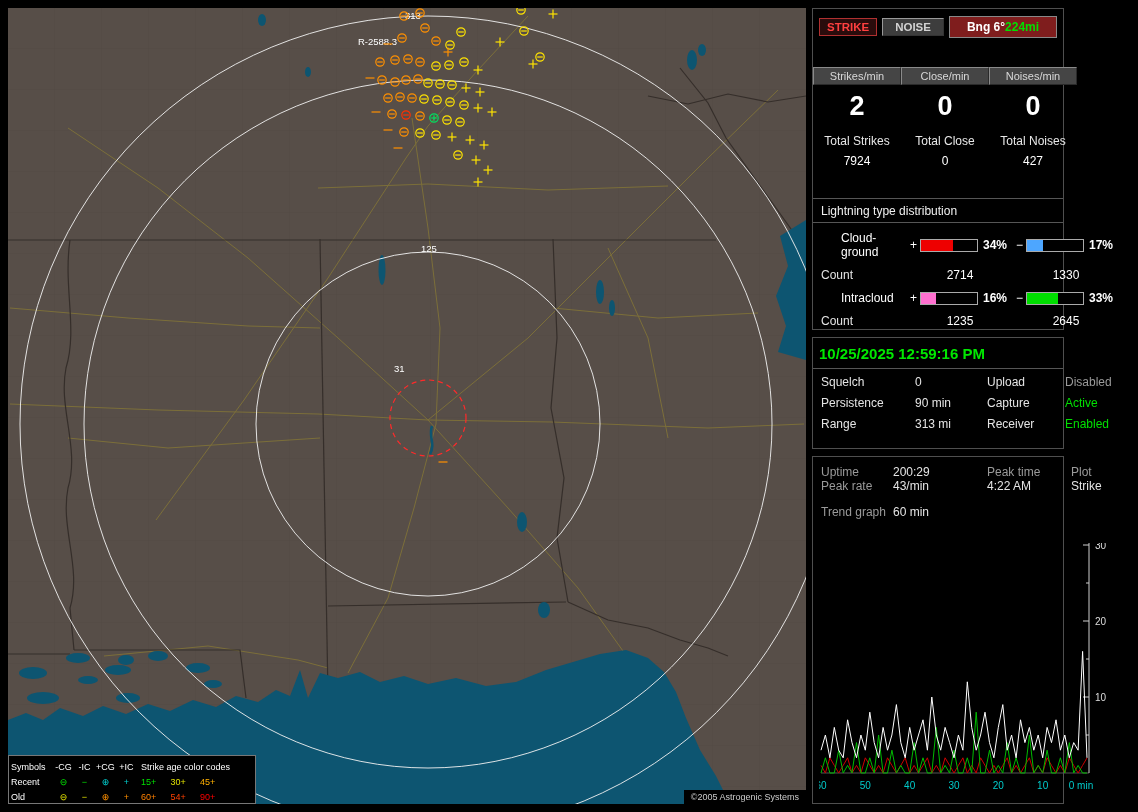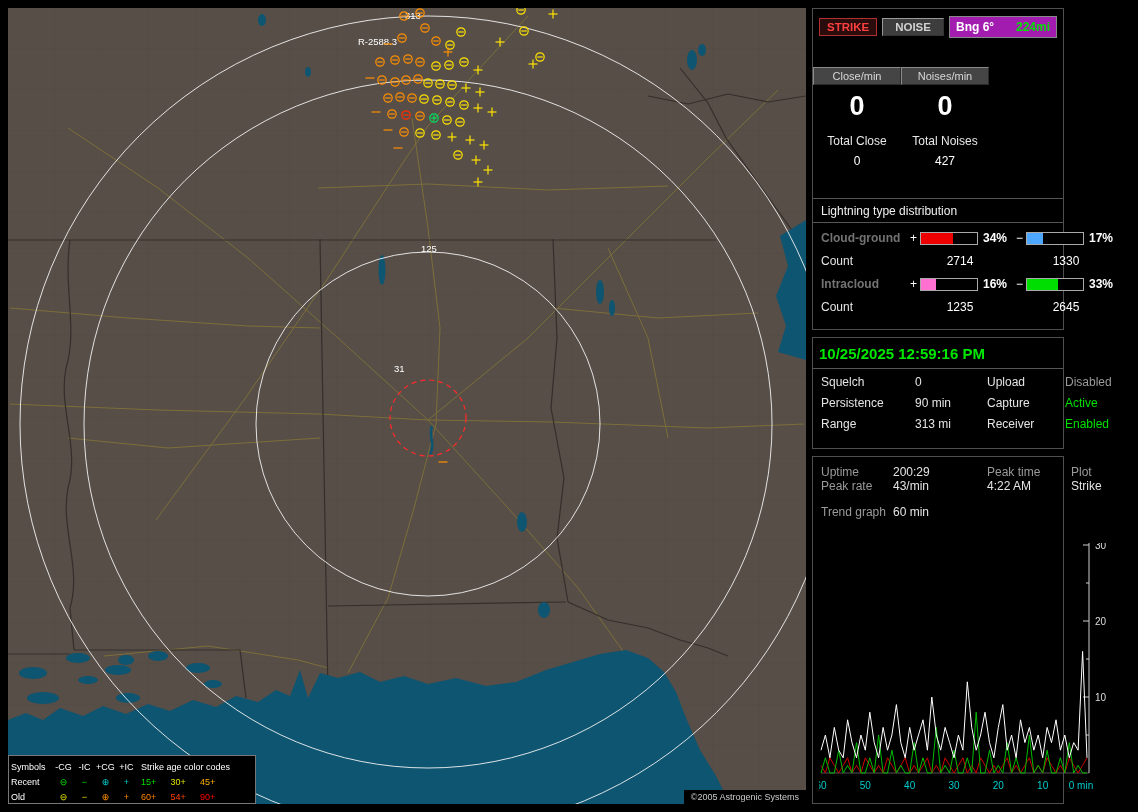--- a/index.html
+++ b/index.html
@@ -17,34 +17,34 @@
   .lages i{display:inline-block;width:27px;font-style:normal;}
   .copyright{position:absolute;right:0;bottom:0;background:#000;color:#cccccc;font-size:9px;padding:2px 7px;}
   
   .sec{position:absolute;left:812px;width:252px;background:#000;border:1px solid #4f4f4f;box-sizing:border-box;color:#e4e4e4;font-size:12px;}
   .sec1{top:8px;height:322px;}
   .sec2{top:337px;height:112px;}
   .sec3{top:456px;height:348px;}
   .toprow{display:flex;align-items:center;gap:5px;padding:7px 6px 0 6px;}
   .strike-btn{background:#2a0c0c;border:1px solid #b03030;color:#ff4040;font-weight:bold;font-size:11.5px;font-family:inherit;padding:2px 7px;}
   .noise-btn{background:#3d3d3d;border:1px solid;border-color:#999 #333 #333 #999;color:#d2d2d2;font-weight:bold;font-size:11.5px;font-family:inherit;padding:2px 12px;}
-  .bearing{margin-left:auto;width:128px;border:1px solid #888;background:#a21caf;display:flex;justify-content:space-between;align-items:center;padding:3px 6px;font-weight:bold;font-size:12px;color:#fff;}
+  .bearing{margin-left:auto;width:128px;border:1px solid #888;background:#7f1d1d;display:flex;justify-content:center;align-items:center;padding:3px 6px;font-weight:bold;font-size:12px;color:#fff;}
   .green{color:#00e000;}
   .dim{color:#9a9a9a;}
   .rates{display:grid;grid-template-columns:1fr 1fr 1fr;margin-top:29px;}
   .rcol{text-align:center;}
   .gbtn{background:#454545;border:1px solid;border-color:#8a8a8a #2a2a2a #2a2a2a #8a8a8a;color:#d8d8d8;font-size:11px;font-family:inherit;padding:2px 0;width:88px;}
   .bignum{font-size:27px;font-weight:bold;color:#fff;margin-top:6px;line-height:30px;}
   .tlabel{font-size:12px;color:#e8e8e8;margin-top:13px;}
   .tval{font-size:12px;color:#fff;margin-top:6px;}
   .hline{border-top:1px solid #565656;margin:0;}
   .dist-hr{margin-top:30px;}
   .dist-title{color:#f0f0f0;padding:5px 8px 4px 8px;border-bottom:1px solid #565656;}
   .dgrid{display:grid;grid-template-columns:86px 13px 58px 35px 13px 58px 35px;align-items:center;padding:8px 8px 0 8px;row-gap:9px;}
-  .dlabel{font-weight:bold;color:#737373;}
+  .dlabel{font-weight:normal;color:#ffffff;margin-left:20px;}
   .dsign{text-align:center;color:#fff;}
   .gauge{height:11px;border:1px solid #aaa;background:#000;}
   .gauge i{display:block;height:100%;}
   .dpct{font-weight:bold;color:#fff;padding-left:5px;}
   .dcount{text-align:center;color:#fff;}
   .c24{grid-column:2/5;}
   .c57{grid-column:5/8;}
   .datetime{color:#00e800;font-weight:bold;font-size:15px;padding:7px 6px 6px 6px;}
   .setgrid{display:grid;grid-template-columns:94px 72px 78px auto;padding:6px 8px 0 8px;row-gap:7px;}
   .stgrid{display:grid;grid-template-columns:72px 94px 84px auto;padding:8px 8px 0 8px;}
@@ -414,20 +414,26 @@
     <div class="toprow">
       <button class="strike-btn">STRIKE</button>
       <button class="noise-btn">NOISE</button>
       <div class="bearing">
         <span>Bng 6°</span>
         <span class="green">224mi</span>
       </div>
     </div>
     <div class="rates">
       <div class="rcol">
+        <button class="gbtn">Strikes/min</button>
+        <div class="bignum">2</div>
+        <div class="tlabel">Total Strikes</div>
+        <div class="tval">7924</div>
+      </div>
+      <div class="rcol">
         <button class="gbtn">Close/min</button>
         <div class="bignum">0</div>
         <div class="tlabel">Total Close</div>
         <div class="tval">0</div>
       </div>
       <div class="rcol">
         <button class="gbtn">Noises/min</button>
         <div class="bignum">0</div>
         <div class="tlabel">Total Noises</div>
         <div class="tval">427</div>

